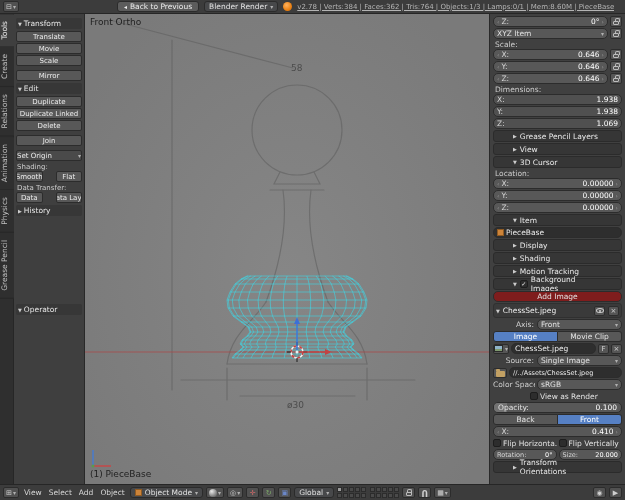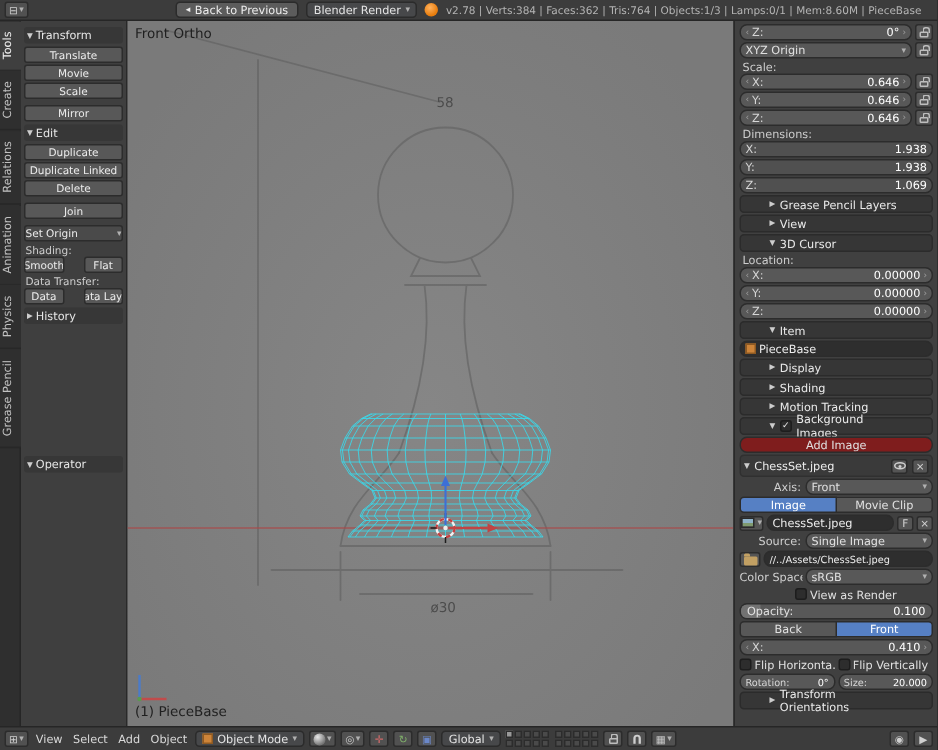--- a/index.html
+++ b/index.html
@@ -6,21 +6,21 @@
   html,body{width:625px;height:500px;overflow:hidden;}
   body{font-family:"DejaVu Sans",sans-serif;font-size:8px;color:#e0e0e0;background:#2a2a2a;position:relative;}
 
   
   .top-header{position:absolute;left:0;top:0;width:625px;height:14px;background:#3c3c3c;border-bottom:1px solid #262626;display:flex;align-items:center;gap:5px;padding:0 3px;white-space:nowrap;}
   .ibtn{height:11px;min-width:13px;background:#515151;border:1px solid #2c2c2c;border-radius:2px;display:inline-flex;align-items:center;justify-content:center;gap:1px;color:#cfcfcf;font-size:7px;padding:0 2px;}
   .btn{height:11px;background:#5c5c5c;border:1px solid #2b2b2b;border-radius:3px;color:#ededed;display:inline-flex;align-items:center;justify-content:center;gap:3px;padding:0 6px;font-size:7.5px;}
   .dd{height:11px;background:#47484a;border:1px solid #2b2b2b;border-radius:3px;color:#e4e4e4;display:inline-flex;align-items:center;gap:3px;padding:0 4px;font-size:7.5px;}
   .caret{font-size:6px;color:#b0b0b0;margin-left:auto;}
   .blender-logo{width:9px;height:9px;border-radius:50%;background:radial-gradient(circle at 40% 35%,#ffb25e,#e87d0d 65%);display:inline-block;}
-  .stats{color:#b4b4b4;font-size:7px;overflow:hidden;}
+  .stats{color:#b4b4b4;font-size:7px;overflow:hidden;text-decoration:underline;}
 
   
   .tab-strip{position:absolute;left:0;top:14px;width:14px;height:470px;background:#2f2f2f;border-right:1px solid #262626;display:flex;flex-direction:column;}
   .tab{writing-mode:vertical-rl;transform:rotate(180deg);text-align:center;padding:7px 0;font-size:7.5px;color:#c2c2c2;border-top:1px solid #272727;background:#2f2f2f;width:14px;}
   .tab.active{background:#3f3f3f;color:#f0f0f0;}
 
   
   .tool-panel{position:absolute;left:14px;top:14px;width:71px;height:470px;background:#3f3f3f;border-right:1px solid #292929;padding:2px;overflow:hidden;}
   .phead{display:flex;align-items:center;gap:2px;height:11px;background:#373737;border-radius:2px;color:#e6e6e6;padding:0 2px;margin:2px 0;font-size:7.5px;}
   .tri{font-size:5px;color:#cdcdcd;}
@@ -259,21 +259,21 @@
           <span class="lab">Z:</span>
           <span class="val">0°</span>
           <span class="arr">›</span>
         </div>
       <div class="lockbtn">
           <span class="lockshape"></span>
         </div>
     </div>
     <div class="prow">
       <div class="nfield">
-          <span>XYZ Origin</span>
+          <span>XYZ Item</span>
           <span class="caret">▾</span>
         </div>
       <div class="lockbtn">
           <span class="lockshape"></span>
         </div>
     </div>
     <div class="slabel">Scale:</div>
     <div class="prow">
       <div class="nfield">
           <span class="arr">‹</span>

